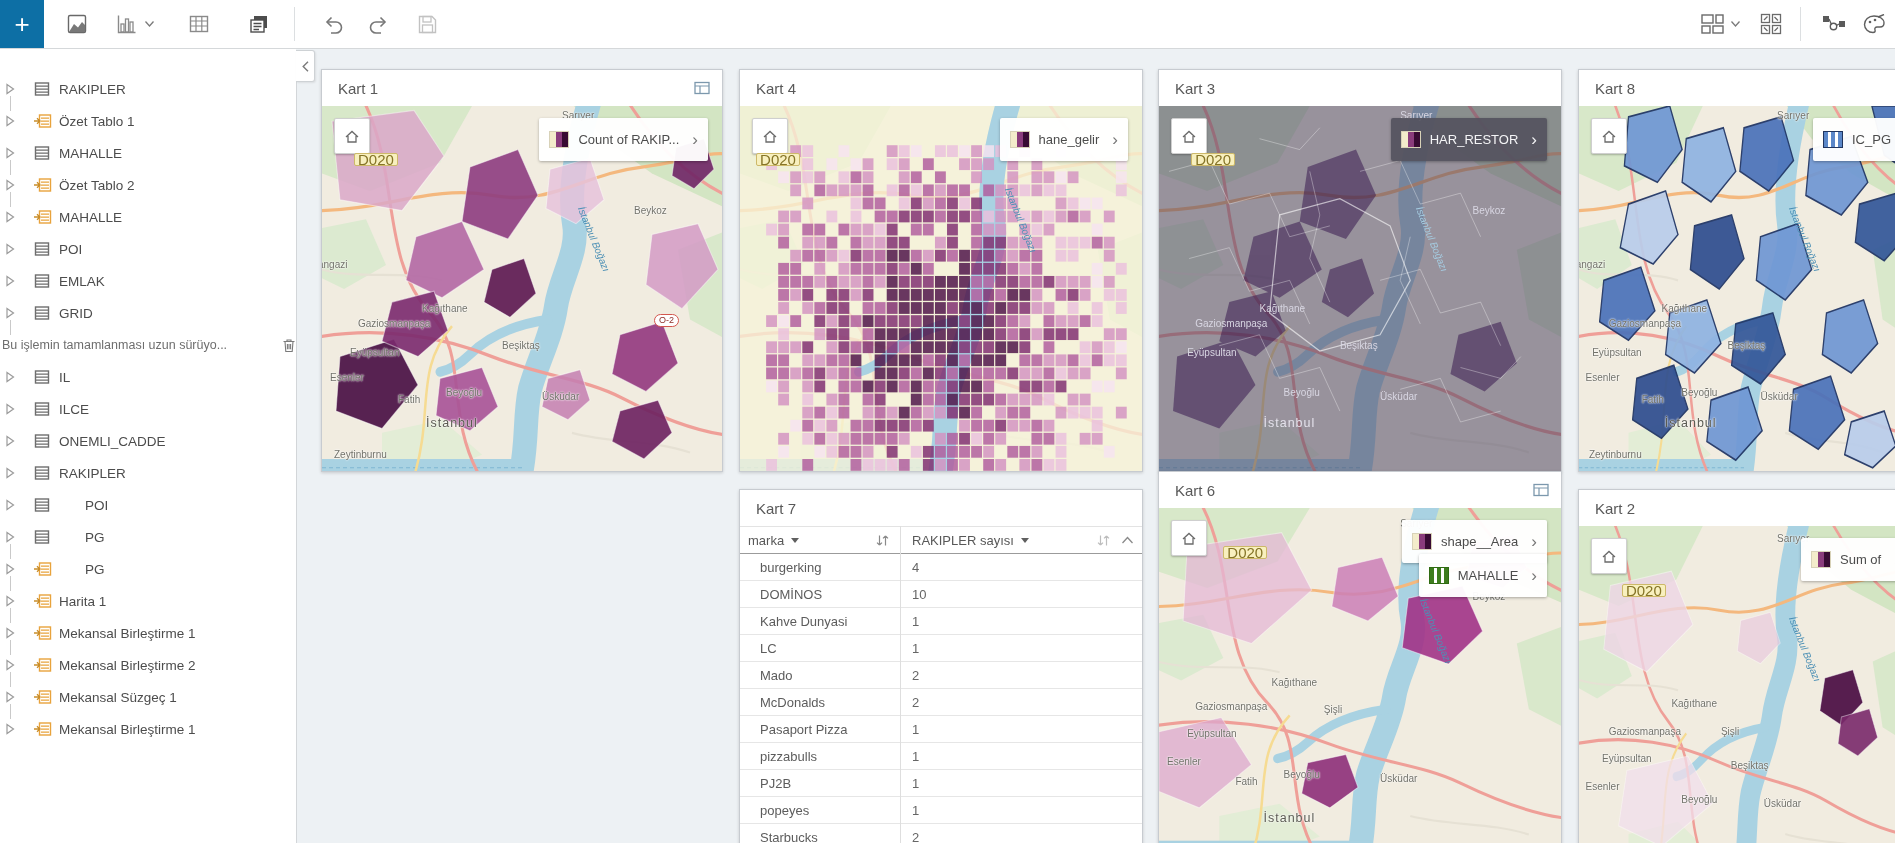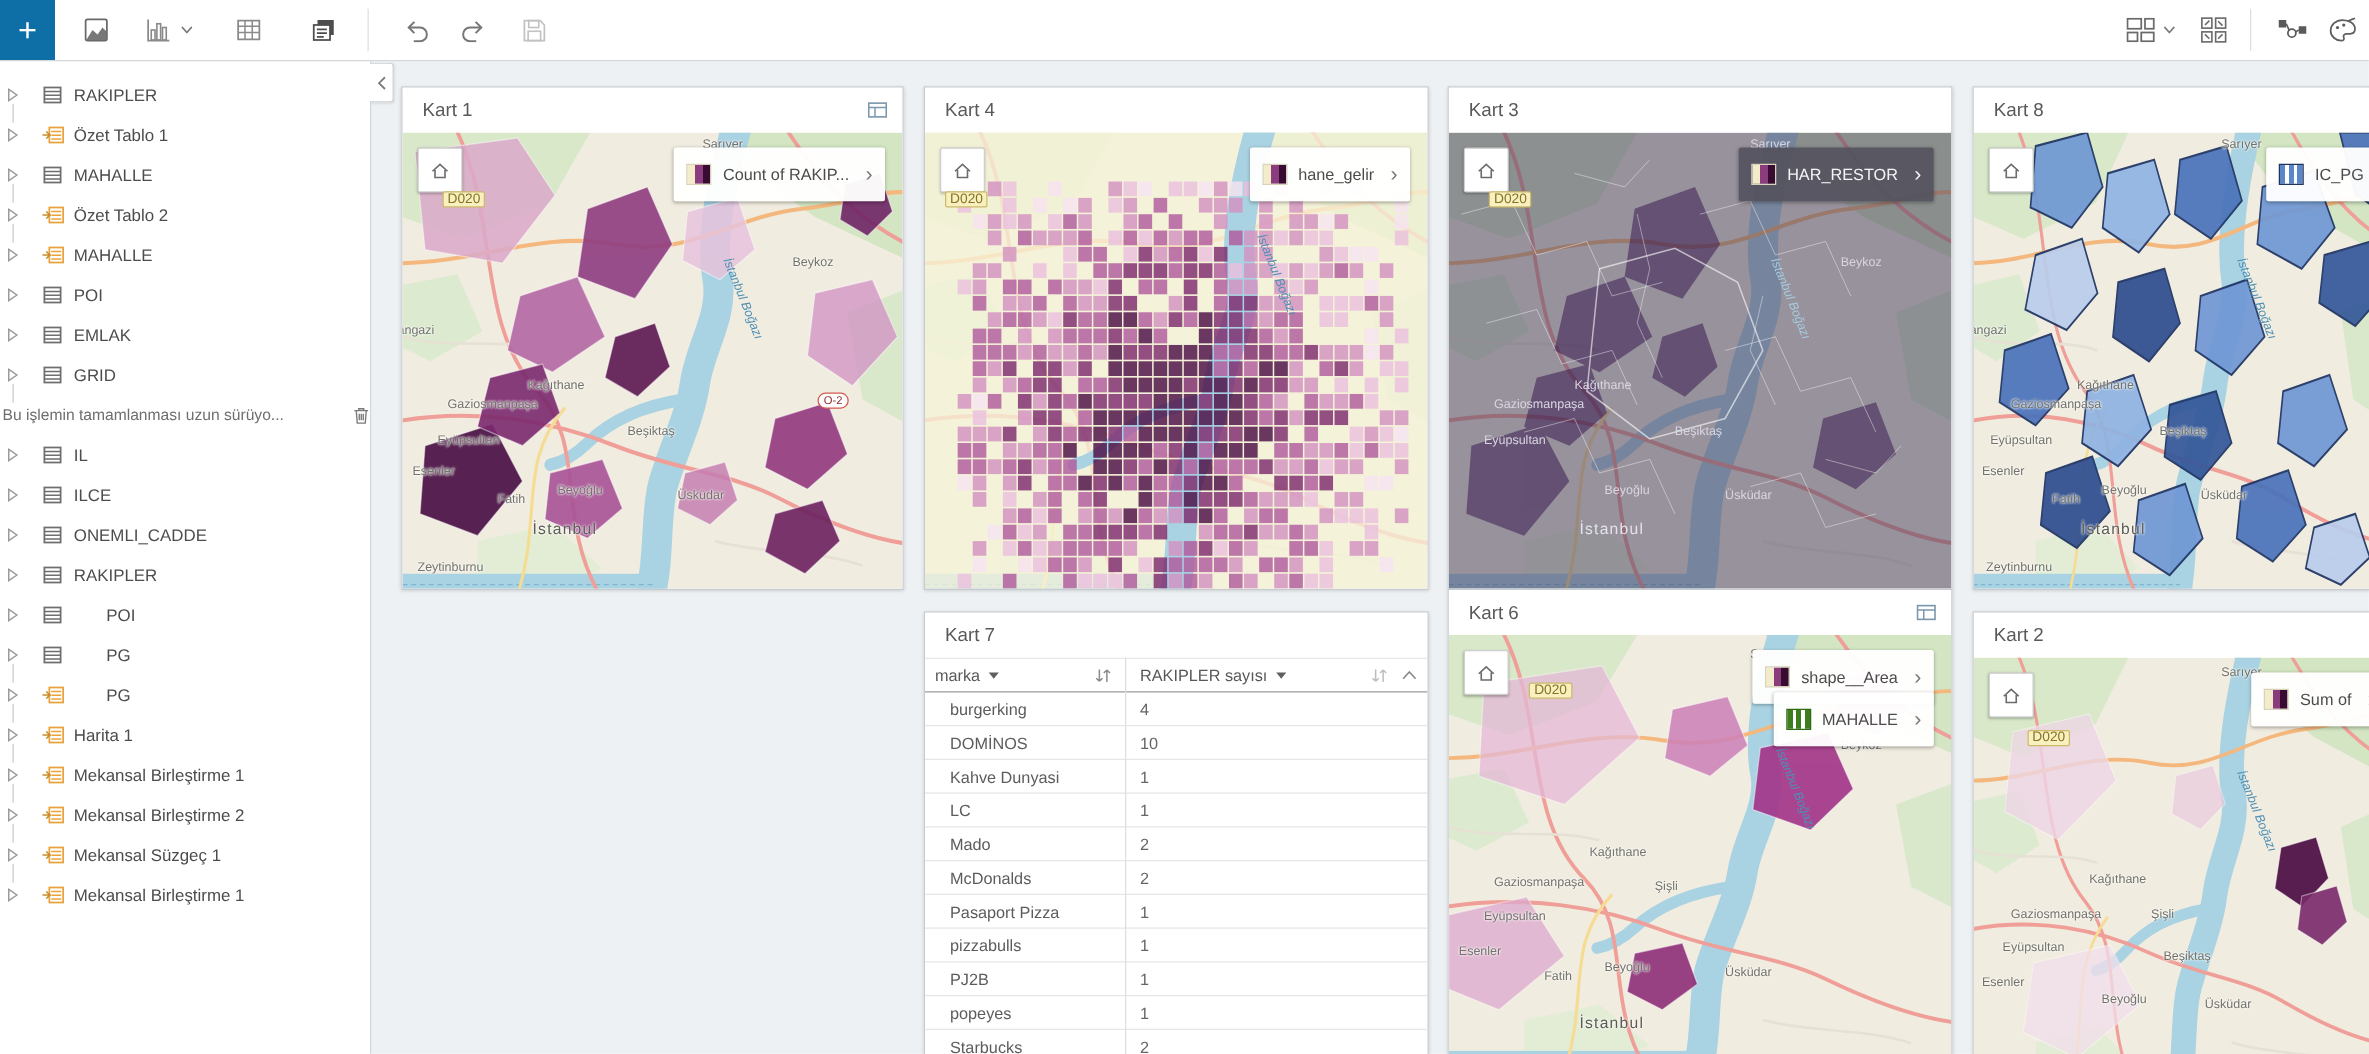--- a/index.html
+++ b/index.html
@@ -7,21 +7,21 @@
   
   .toolbar{position:absolute;left:0;top:0;width:1895px;height:48px;background:#fff;
     border-bottom:1px solid #d5d8da;display:flex;align-items:center;z-index:40;}
   .add-btn{width:44px;height:48px;background:#0d6fa5;color:#fff;display:flex;align-items:center;
     justify-content:center;font-size:26px;font-weight:300;cursor:pointer;}
   .tbtn{width:30px;height:30px;display:flex;align-items:center;justify-content:center;cursor:pointer;}
   .tbtn svg{display:block}
   .tb-caret{width:14px;height:30px;display:flex;align-items:center;justify-content:center;}
   .tb-sep{width:1px;height:34px;background:#dcdfe1;}
   
-  .sidebar{position:absolute;left:0;top:48px;width:296px;bottom:0;background:#fff;
+  .sidebar{position:absolute;left:0;top:61px;width:296px;bottom:0;background:#fff;
     border-right:1px solid #d3d6d9;z-index:20;}
   .sb-row{position:relative;height:32px;display:flex;align-items:center;padding-left:5px;cursor:pointer;}
   .sb-row.conn::after{content:"";position:absolute;left:10px;top:23px;width:1px;height:15px;background:#c9c9c9;}
   .sb-caret{width:16px;display:flex;align-items:center;}
   .sb-ic{width:20px;margin-left:12px;display:flex;align-items:center;}
   .sb-label{margin-left:6px;font-size:13.5px;color:#4c4c4c;white-space:nowrap;}
   .sb-label.ind{margin-left:32px;}
   .sb-notice{height:32px;display:flex;align-items:center;padding:0 0 0 2px;}
   .sb-notice-text{flex:1;font-size:12.5px;color:#6e6e6e;white-space:nowrap;overflow:hidden;}
   .sb-trash{margin-left:4px;cursor:pointer;display:flex;}
@@ -56,21 +56,21 @@
   .licon{width:18px;height:15px;display:inline-block;}
   .licon.gradient{background:linear-gradient(90deg,#f3eccb 0 34%,#8a3c7c 34% 67%,#380b33 67%);border:1px solid #d8d2b8;}
   .licon.stripes-green{background:linear-gradient(90deg,#3e7d1e 0 24%,#fff 24% 38%,#3e7d1e 38% 62%,#fff 62% 76%,#3e7d1e 76%);border:1.5px solid #2f6b12;}
   .licon.stripes-blue{background:linear-gradient(90deg,#5b87c9 0 24%,#fff 24% 38%,#5b87c9 38% 62%,#fff 62% 76%,#5b87c9 76%);border:1.5px solid #20345e;}
   
   .labels{position:absolute;inset:0;pointer-events:none;}
   .ml{position:absolute;white-space:nowrap;}
   .ml-place{font-size:10px;color:#72726a;text-shadow:0 0 2px #fff,0 0 2px #fff;}
   .ml-city{font-size:12.5px;color:#5b5b52;letter-spacing:1px;text-shadow:0 0 2px #fff,0 0 2px #fff;}
   .ml-water{font-size:10px;font-style:italic;color:#4d90b5;transform:rotate(68deg);transform-origin:left top;}
-  .ml-badge-yellow{font-size:11px;color:#857427;background:#f8f0be;border:1px solid #cdb969;border-radius:2px;padding:0 3px;line-height:11px;}
+  .ml-badge-yellow{font-size:15px;color:#857427;background:#f8f0be;border:1px solid #cdb969;border-radius:2px;padding:0 3px;line-height:11px;}
   .ml-badge-red{font-size:9px;color:#8d2f2a;background:#fff;border:1px solid #d4574e;border-radius:7px;padding:0 4px;line-height:11px;}
   .darkmap .ml-place{color:#d8d6e2;text-shadow:none;}
   .darkmap .ml-city{color:#e4e2ec;text-shadow:none;}
   .darkmap .ml-water{color:#a5cbe0;}
   
   .twrap{position:absolute;left:0;top:36px;right:0;bottom:0;overflow:hidden;}
   .th{display:flex;height:26px;border-top:1px solid #e3e3e3;border-bottom:1px solid #9b9b9b;align-items:center;}
   .thc{display:flex;align-items:center;font-size:13px;color:#585858;}
   .thc.c1{width:160px;padding-left:8px;box-sizing:border-box;}
   .thc.c2{flex:1;padding-left:12px;box-sizing:border-box;padding-right:8px;}

